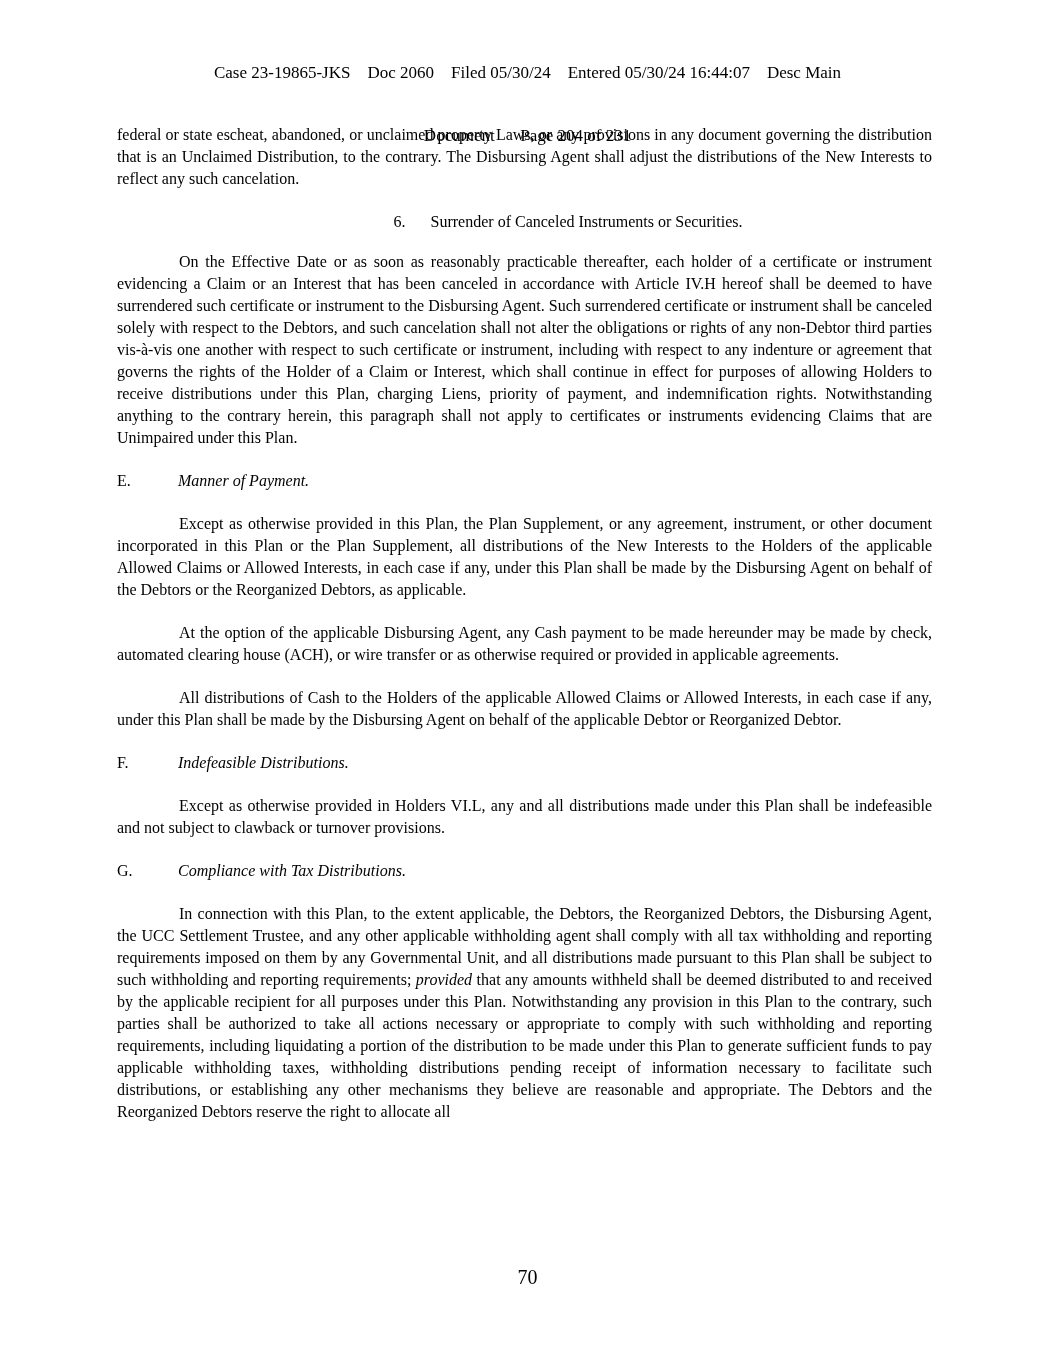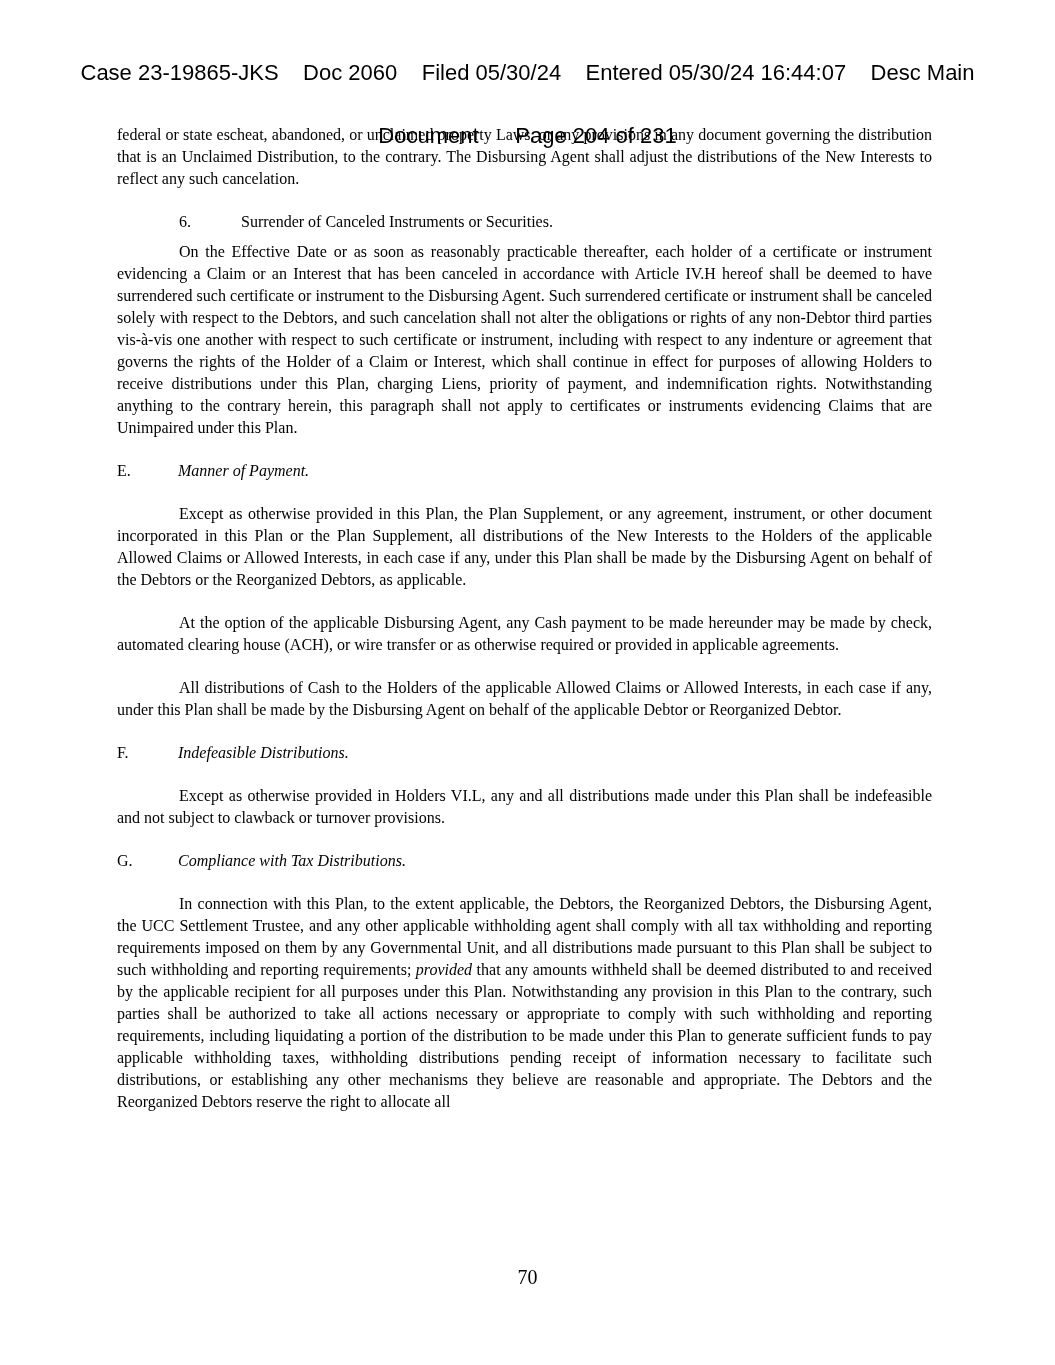--- a/index.html
+++ b/index.html
@@ -15,44 +15,45 @@
     background: #ffffff;
     color: #000000;
     overflow: hidden;
   }
   .stamp-header {
     position: absolute;
     top: 20px;
     left: 0;
     width: 100%;
     text-align: center;
-    font-family: Liberation Sans, sans-serif;
-    font-size: 22px;
+    font-family: Liberation Serif, serif;
+    font-size: 17px;
     line-height: 21px;
     white-space: pre-wrap;
   }
   .content {
     position: absolute;
     top: 124px;
     left: 117px;
     width: 815px;
     font-family: "Liberation Serif", serif;
     font-size: 16px;
     line-height: 22px;
   }
   .para {
     margin: 0 0 21px 0;
     text-align: justify;
   }
   .para.indented {
     text-indent: 62px;
   }
   .numbered-heading {
-    margin: 0 0 8px 0;
+    margin: 0 0 18px 0;
     padding-left: 62px;
+    text-align: center;
   }
   .numbered-heading .num {
     display: inline-block;
     width: 62px;
   }
   .section-heading {
     margin: 8px 0 21px 0;
   }
   .section-heading .letter {
     display: inline-block;

